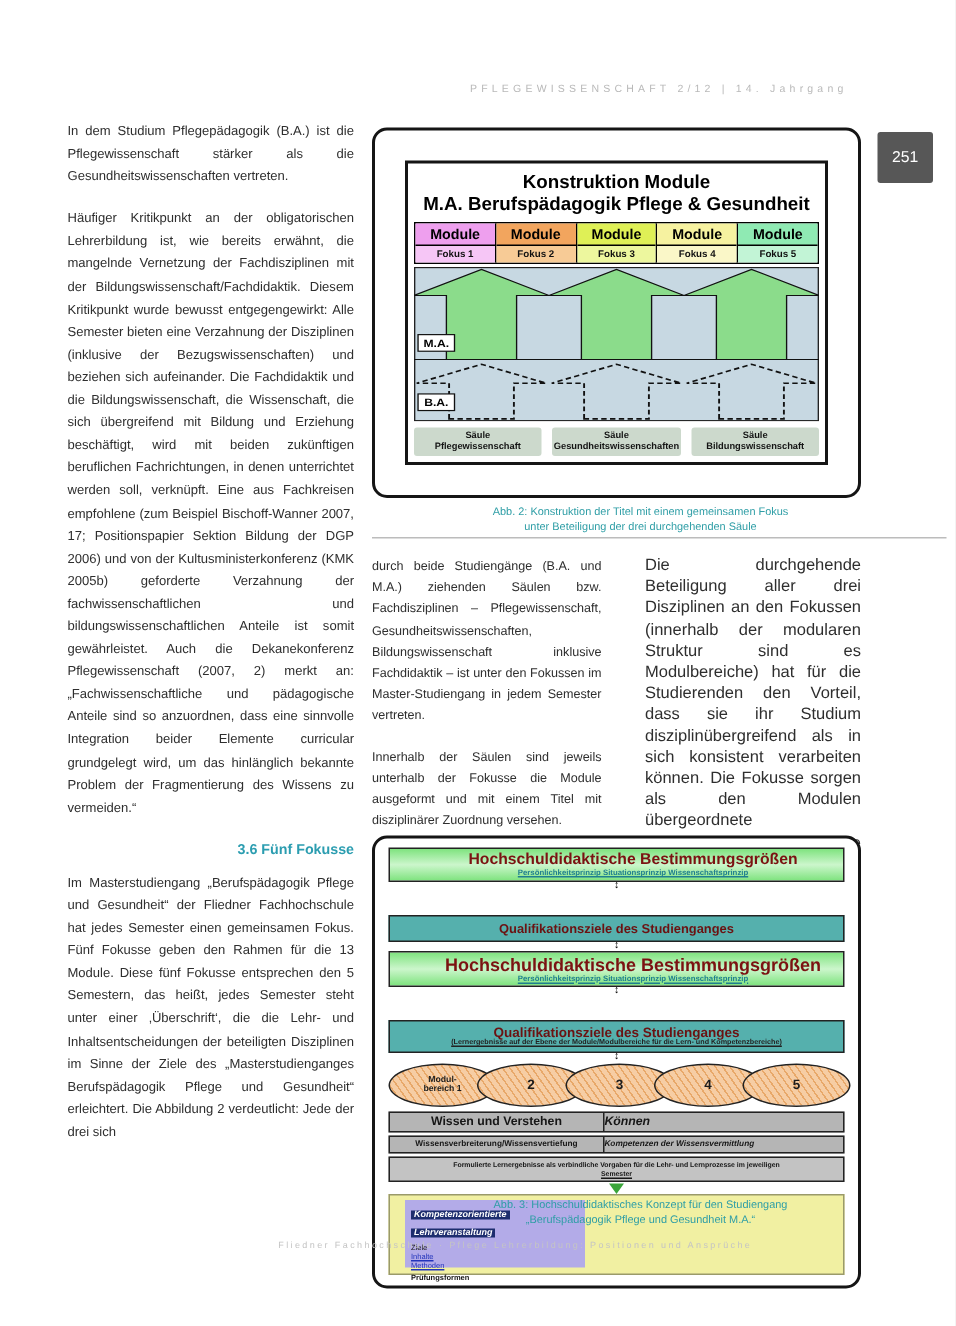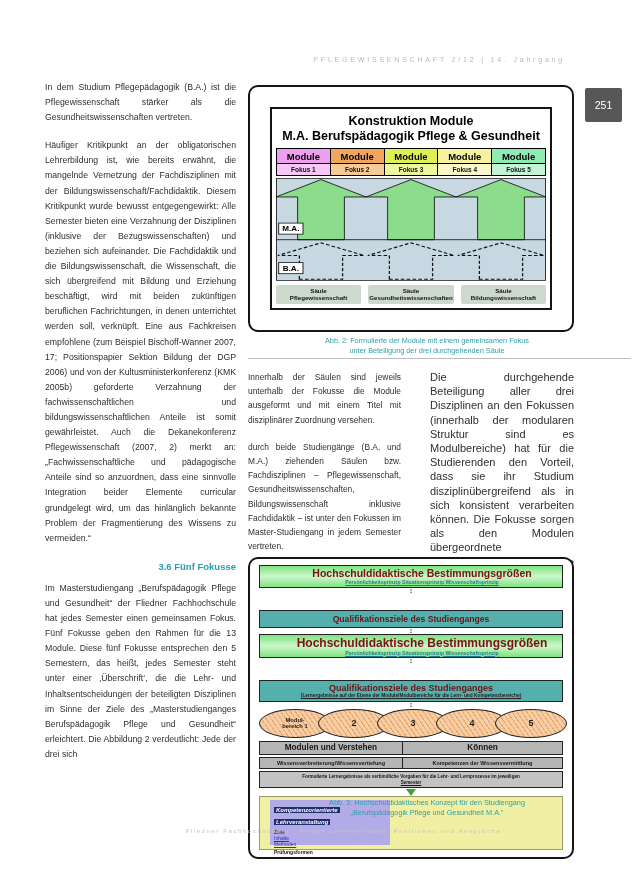--- a/index.html
+++ b/index.html
@@ -64,21 +64,21 @@
   .bar-teal .sub2{font-size:4.8px;line-height:5.8px;color:#222;padding-bottom:2px;text-decoration:underline;}
   .conn{height:6px;display:flex;align-items:center;justify-content:center;}
   .conn::before{content:"↕";font-size:7px;line-height:6px;color:#000;}
   .ellipse-row{position:relative;height:30px;margin:1px 0;}
   .m-ellipse{position:absolute;top:0;height:27px;width:70px;border:1.5px solid #222;border-radius:50%;
         background:repeating-linear-gradient(55deg,#f6cda4 0 3px,#e8a869 3px 4px);
         display:flex;align-items:center;justify-content:center;color:#1c1c1c;font-weight:bold;font-size:9px;}
   .m-ellipse .two-line{font-size:5.8px;line-height:6.6px;text-align:center;}
   .gray-row{display:flex;background:#b5b5b5;border:1px solid #222;margin-top:2px;color:#161616;}
   .gray-cell-l{flex:0 0 47%;border-right:1.5px solid #222;text-align:center;}
-  .gray-cell-r{flex:1;text-align:center;}
+  .gray-cell-r{flex:1;text-align:left;font-style:italic;}
   .gray-main{font-weight:bold;font-size:8.2px;padding:1.5px 0;}
   .gray-sub{font-weight:bold;font-size:5.5px;padding:2px 0;}
   .fineprint{background:#c3c3c3;border:1px solid #222;margin-top:2px;text-align:center;
         font-size:4.6px;line-height:5.8px;font-weight:bold;color:#161616;padding:2px 2px;}
   .fineprint .u{text-decoration:underline;}
   .green-down{height:8px;display:flex;align-items:center;justify-content:center;}
   .green-down::before{content:"";width:0;height:0;border-left:5px solid transparent;
         border-right:5px solid transparent;border-top:7px solid #3aa53a;}
   .yellow-area{position:relative;background:#f1f0a2;border:1px solid #9a9a6a;height:52px;}
   .lesson-box{position:absolute;left:10px;top:3px;width:120px;height:45px;background:#b3abe8;padding:3px 4px;box-sizing:border-box;}
@@ -155,29 +155,29 @@
           <div>Gesundheitswissenschaften</div>
         </div>
         <div class="pillar">
           <div>Säule</div>
           <div>Bildungswissenschaft</div>
         </div>
       </div>
     </div>
   </div>
   <div class="fig-caption fig1-caption">
-    <div>Abb. 2: Formulierte der Module mit einem gemeinsamen Fokus</div>
+    <div>Abb. 2: Konstruktion der Titel mit einem gemeinsamen Fokus</div>
     <div>unter Beteiligung der drei durchgehenden Säule</div>
   </div>
 
   <div class="divider"></div>
 
   <div class="textcol col-mid">
+    <p>durch beide Studiengänge (B.A. und M.A.) ziehenden Säulen bzw. Fachdisziplinen – Pflegewissenschaft, Gesundheitswissenschaften, Bildungswissenschaft inklusive Fachdidaktik – ist unter den Fokussen im Master-Studiengang in jedem Semester vertreten.</p>
     <p>Innerhalb der Säulen sind jeweils unterhalb der Fokusse die Module ausgeformt und mit einem Titel mit disziplinärer Zuordnung versehen.</p>
-    <p>durch beide Studiengänge (B.A. und M.A.) ziehenden Säulen bzw. Fachdisziplinen – Pflegewissenschaft, Gesundheitswissenschaften, Bildungswissenschaft inklusive Fachdidaktik – ist unter den Fokussen im Master-Studiengang in jedem Semester vertreten.</p>
   </div>
   <div class="textcol col-right">
     <p>Die durchgehende Beteiligung aller drei Disziplinen an den Fokussen (innerhalb der modularen Struktur sind es Modulbereiche) hat für die Studierenden den Vorteil, dass sie ihr Studium disziplinübergreifend als in sich konsistent verarbeiten können. Die Fokusse sorgen als den Modulen übergeordnete Modulbereiche für die innere curriculare Konsistenz und erlauben gleichzeitig eine je disziplinäre Ausrichtung und Auswahl.</p>
   </div>
 
   <div class="fig2">
     <div class="bar bar-green">
       <div class="t">Hochschuldidaktische Bestimmungsgrößen</div>
       <div class="bar-sub">Persönlichkeitsprinzip  Situationsprinzip  Wissenschaftsprinzip</div>
     </div>
@@ -202,21 +202,21 @@
           <div>Modul-</div>
           <div>bereich 1</div>
         </div>
       </div>
       <div class="m-ellipse" style="left:59px;">2</div>
       <div class="m-ellipse" style="left:118px;">3</div>
       <div class="m-ellipse" style="left:177px;">4</div>
       <div class="m-ellipse" style="left:236px;">5</div>
     </div>
     <div class="gray-row">
-      <div class="gray-cell-l gray-main">Modulen und Verstehen</div>
+      <div class="gray-cell-l gray-main">Wissen und Verstehen</div>
       <div class="gray-cell-r gray-main">Können</div>
     </div>
     <div class="gray-row">
       <div class="gray-cell-l gray-sub">Wissensverbreiterung/Wissensvertiefung</div>
       <div class="gray-cell-r gray-sub">Kompetenzen der Wissensvermittlung</div>
     </div>
     <div class="fineprint">
       <div>Formulierte Lernergebnisse als verbindliche Vorgaben für die Lehr- und Lernprozesse im jeweiligen</div>
       <div class="u">Semester</div>
     </div>

